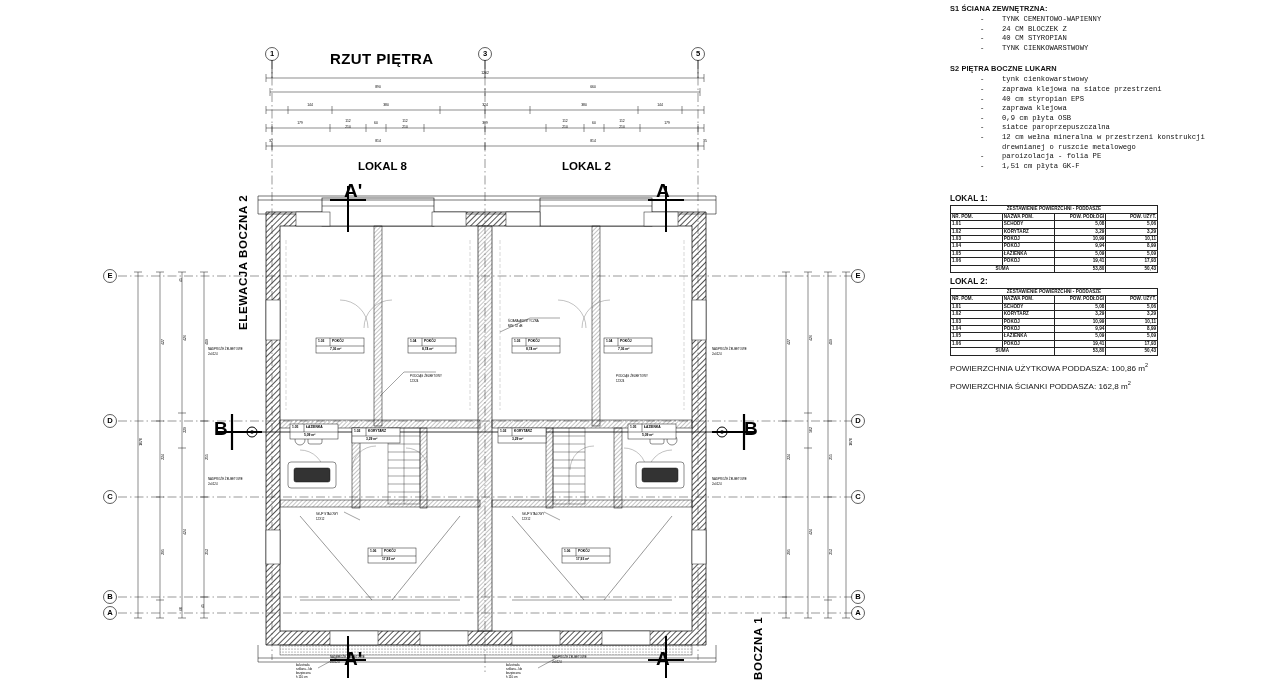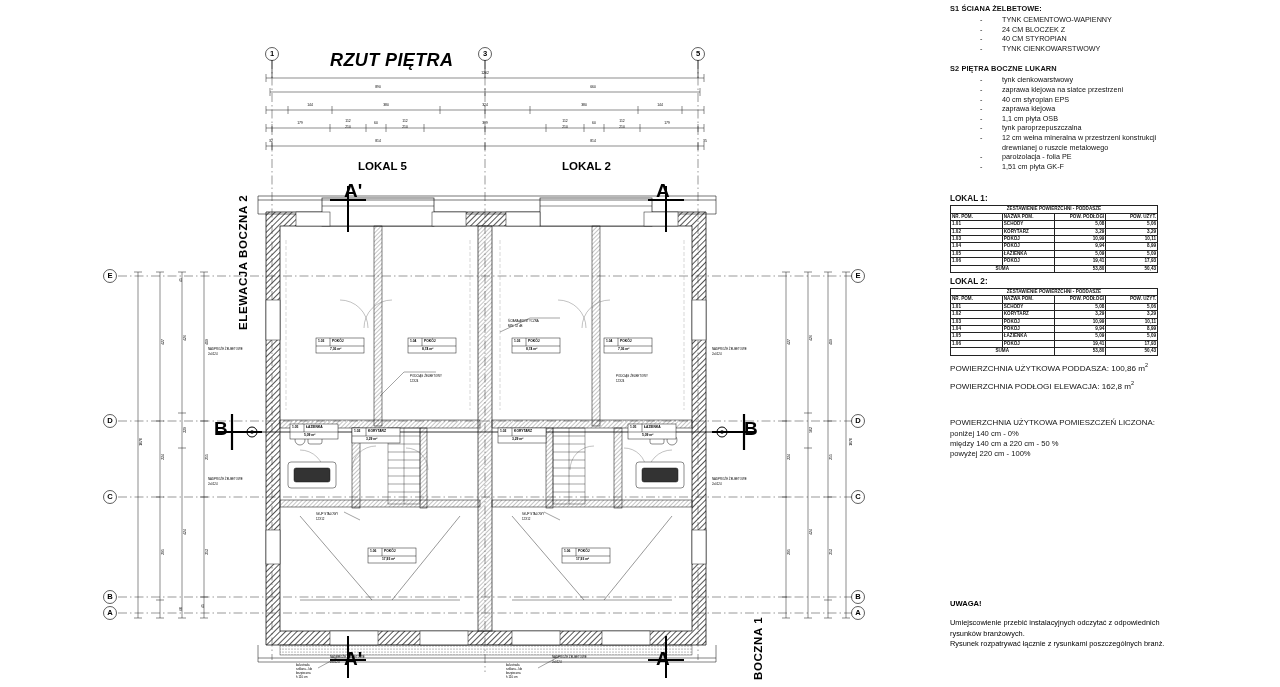--- a/index.html
+++ b/index.html
@@ -22,21 +22,21 @@
     left: 950px; top: 4px;
     width: 326px;
     color: #111;
   }
   .spec-head {
     font-size: 7.4px;
     font-weight: bold;
     letter-spacing: .1px;
     margin-bottom: 2px;
   }
-  .spec-list { margin: 0 0 0 0; padding: 0; list-style: none; }
+  .spec-list { margin: 0 0 0 0; padding: 0; list-style: none; font-family: Liberation Mono, monospace; }
   .spec-list li {
     font-size: 7.2px;
     line-height: 9.6px;
     padding-left: 52px;
     position: relative;
     white-space: nowrap;
   }
   .spec-list li::before {
     content: "-";
     position: absolute;
@@ -109,23 +109,22 @@
   }
   #plan svg { position: absolute; left: 0; top: 0; }
 
   .ttl {
     position: absolute;
     font-weight: bold;
     color: #000;
   }
   #plan-title {
     left: 330px; top: 50px;
-    font-size: 18px;
+    font-size: 15px;
     letter-spacing: .4px;
-    font-style: italic;
   }
   .lokal-title { font-size: 11.5px; }
   #lokal1-title { left: 358px; top: 160px; }
   #lokal2-title { left: 562px; top: 160px; }
 
   .sect-letter {
     position: absolute;
     font-size: 19px;
     font-weight: bold;
     font-family: "Liberation Sans", sans-serif;
@@ -513,21 +512,21 @@
         <line x1="530" y1="318" x2="500" y2="332"></line>
         <line x1="530" y1="318" x2="560" y2="318"></line>
         <line x1="360" y1="520" x2="344" y2="512"></line>
         <line x1="560" y1="520" x2="544" y2="512"></line>
         <line x1="340" y1="656" x2="318" y2="668"></line>
         <line x1="560" y1="656" x2="538" y2="668"></line>
       </g>
     </svg>
 
     <div class="ttl" id="plan-title">RZUT PIĘTRA</div>
-    <div class="ttl lokal-title" id="lokal1-title">LOKAL 5</div>
+    <div class="ttl lokal-title" id="lokal1-title">LOKAL 8</div>
     <div class="ttl lokal-title" id="lokal2-title">LOKAL 2</div>
 
     <div class="elev-label" id="elev2">ELEWACJA BOCZNA 2</div>
     <div class="elev-label" id="elev1">BOCZNA 1</div>
 
     <div class="sect-letter" style="left:344px;top:180px">A'</div>
     <div class="sect-letter" style="left:656px;top:180px">A</div>
     <div class="sect-letter" style="left:214px;top:418px">B</div>
     <div class="sect-letter" style="left:744px;top:418px">B</div>
     <div class="sect-letter" style="left:344px;top:648px">A'</div>
@@ -672,38 +671,38 @@
     <div class="tinytxt" style="left:506px;top:676px">h 110 cm</div>
 
     <div class="tinytxt" style="left:330px;top:656px">NADPROŻE ŻELBETOWE</div>
     <div class="tinytxt" style="left:330px;top:661px">2x0124</div>
     <div class="tinytxt" style="left:552px;top:656px">NADPROŻE ŻELBETOWE</div>
     <div class="tinytxt" style="left:552px;top:661px">2x0124</div>
   </div>
 
   <div id="spec-col">
 
-    <div class="spec-head">S1 ŚCIANA ŻELBETOWE:</div>
+    <div class="spec-head">S1 ŚCIANA ZEWNĘTRZNA:</div>
     <ul class="spec-list">
       <li>TYNK CEMENTOWO-WAPIENNY</li>
       <li>24 CM BLOCZEK Z</li>
       <li>40 CM STYROPIAN</li>
       <li>TYNK CIENKOWARSTWOWY</li>
     </ul>
 
     <div class="spec-gap"></div>
 
     <div class="spec-head">S2 PIĘTRA BOCZNE LUKARN</div>
     <ul class="spec-list">
       <li>tynk cienkowarstwowy</li>
       <li>zaprawa klejowa na siatce przestrzeni</li>
       <li>40 cm styropian EPS</li>
       <li>zaprawa klejowa</li>
-      <li>1,1 cm płyta OSB</li>
-      <li>tynk paroprzepuszczalna</li>
+      <li>0,9 cm płyta OSB</li>
+      <li>siatce paroprzepuszczalna</li>
       <li>12 cm wełna mineralna w przestrzeni konstrukcji</li>
       <li class="cont">drewnianej o ruszcie metalowego</li>
       <li>paroizolacja - folia PE</li>
       <li>1,51 cm płyta GK-F</li>
     </ul>
 
     <div style="height:23px"></div>
 
     <div class="lokal-label">LOKAL 1:</div>
     <table class="area-tbl">
@@ -815,32 +814,20 @@
         <td class="col-v">50,43</td>
       </tr>
     </tbody>
       </table>
 
     <div class="area-summary">
       <span>POWIERZCHNIA UŻYTKOWA PODDASZA:</span>
       <span>100,86 m</span><sup>2</sup>
     </div>
     <div class="area-summary">
-      <span>POWIERZCHNIA PODŁOGI ELEWACJA:</span>
+      <span>POWIERZCHNIA ŚCIANKI PODDASZA:</span>
       <span>162,8 m</span><sup>2</sup>
     </div>
 
-    <div class="calc-block">
-      <div class="ct">POWIERZCHNIA UŻYTKOWA POMIESZCZEŃ LICZONA:</div>
-      <div>poniżej 140 cm - 0%</div>
-      <div>między 140 cm a 220 cm - 50 %</div>
-      <div>powyżej 220 cm - 100%</div>
-    </div>
   </div>
 
-  <div class="uwaga-block">
-    <div class="uwaga-title">UWAGA!</div>
-    <div>Umiejscowienie przebić instalacyjnych odczytać z odpowiednich</div>
-    <div>rysunków branżowych.</div>
-    <div>Rysunek rozpatrywać łącznie z rysunkami poszczególnych branż.</div>
-  </div>
 
 </div>
 
 </body></html>

